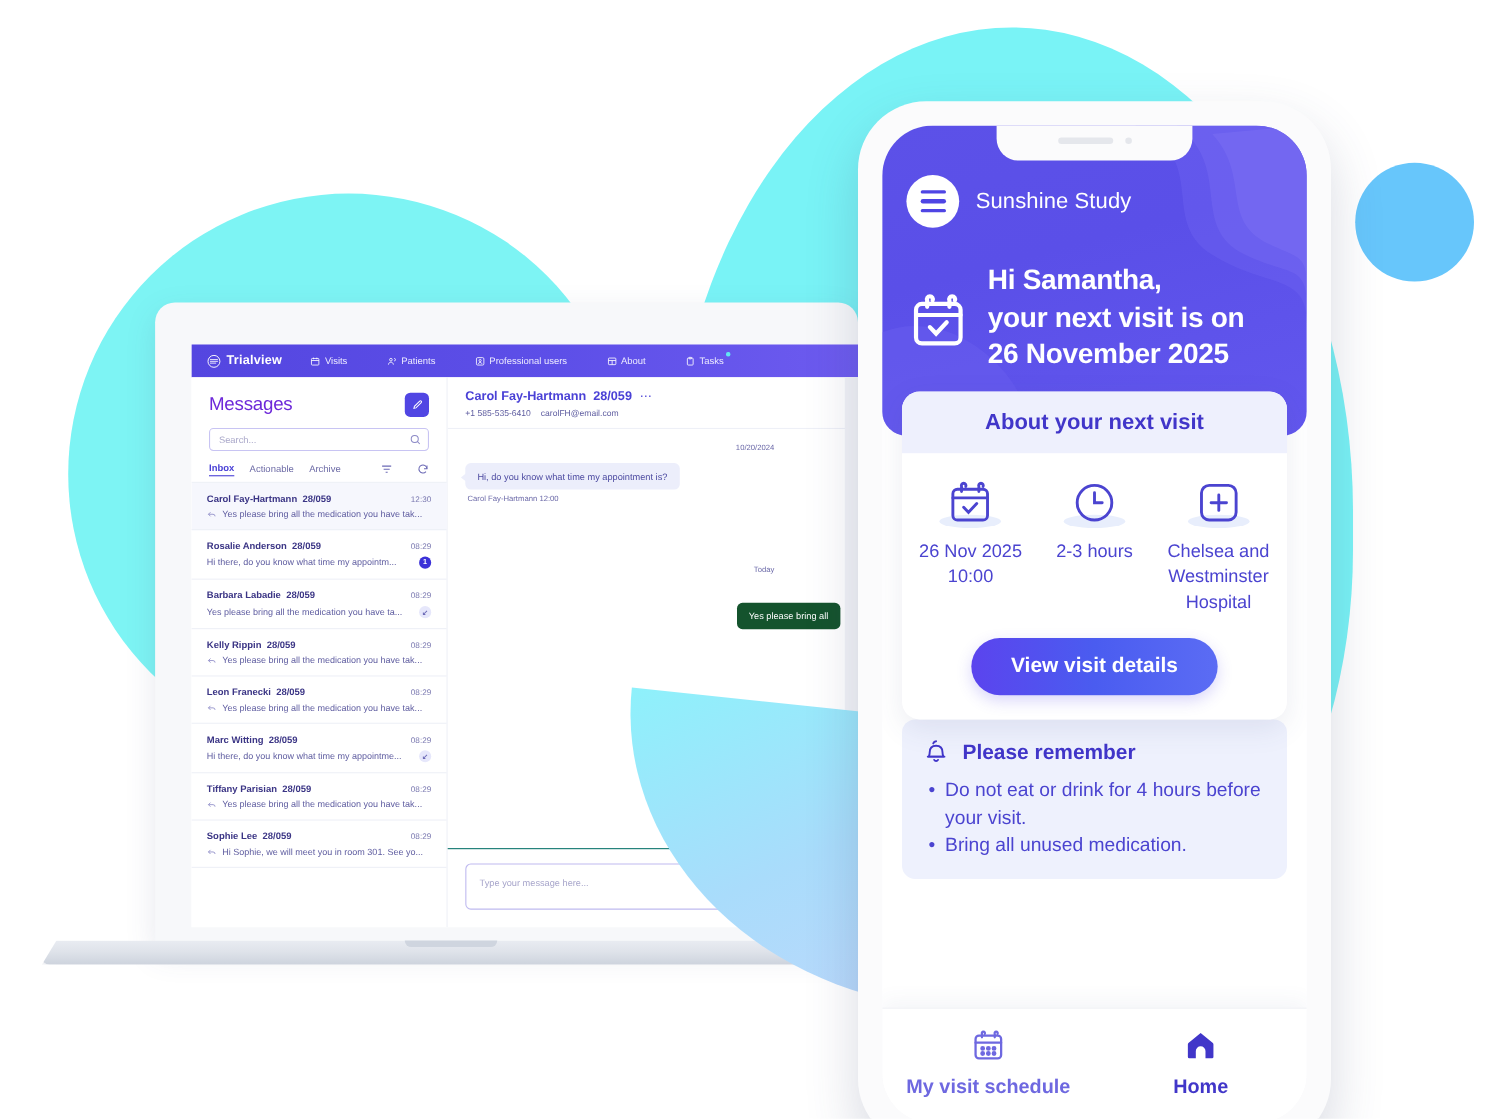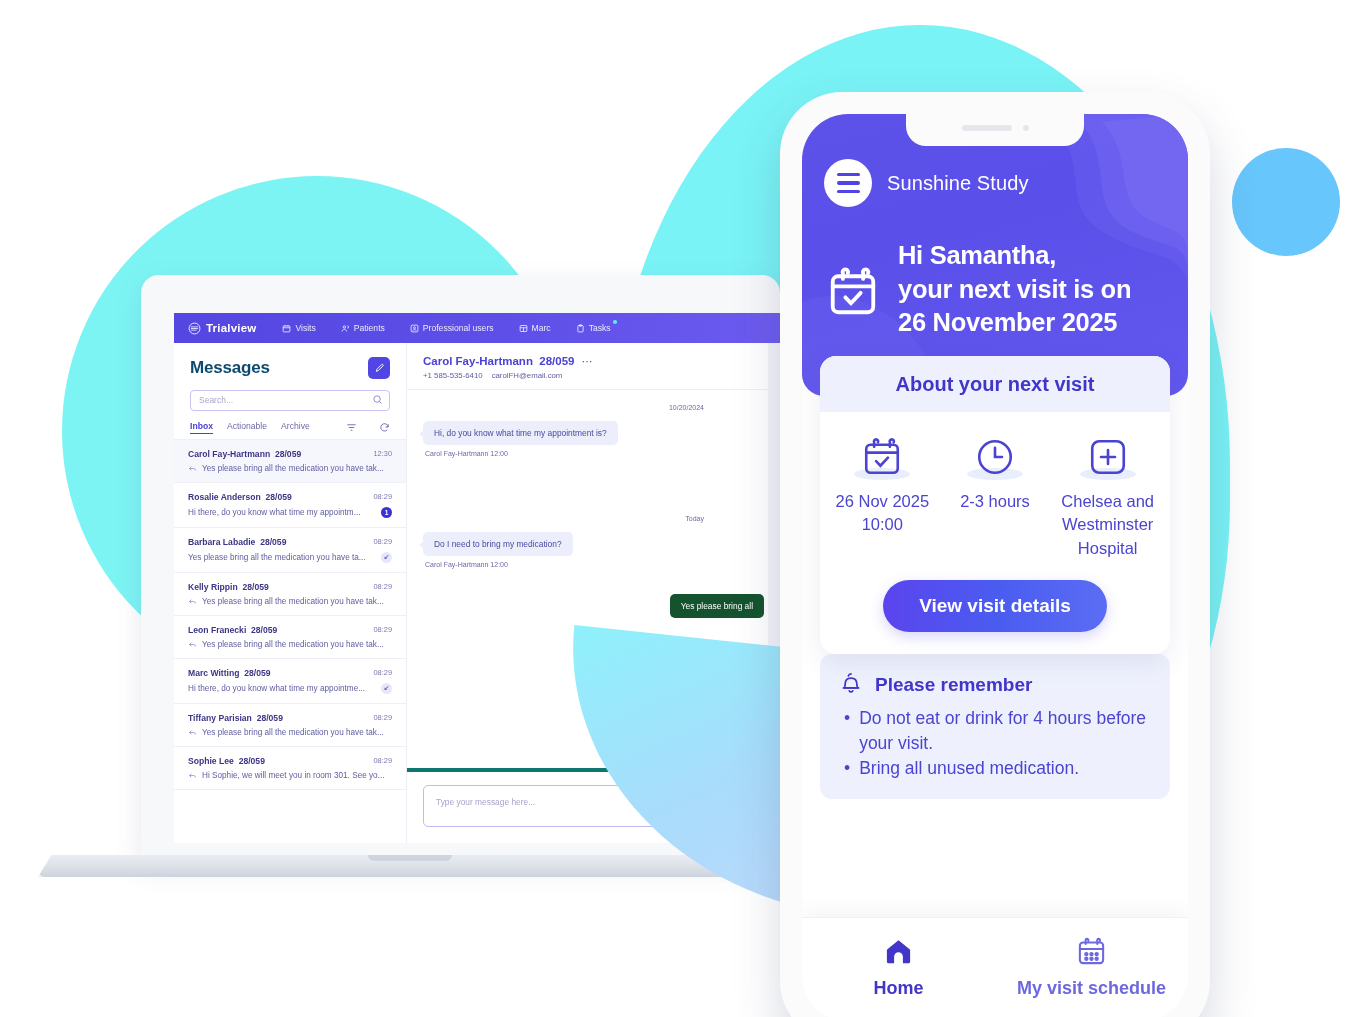--- a/index.html
+++ b/index.html
@@ -65,29 +65,29 @@
   }
 
   
   .topnav {
     height: 30px; background: linear-gradient(90deg,#5446e0 0%, #5d4fe8 55%, #6d5bef 100%);
     display: flex; align-items: center; padding: 0 0 0 14px; gap: 0;
     color: #fff;
   }
   .brand { display:flex; align-items:center; gap:5px; font-size: 11.5px; font-weight: 700; letter-spacing:.2px; margin-right: 26px;}
   .brand .bicon { width: 13px; height: 13px; display:block; }
-  .nav-item { display:flex; align-items:center; gap:4px; font-size:8.6px; color:#eceaff; margin-right: 25px; position: relative; }
+  .nav-item { display:flex; align-items:center; gap:4px; font-size:8.6px; color:#eceaff; margin-right: 36px; position: relative; }
   .nav-item svg { width: 9px; height: 9px; display:block; }
   .nav-dot { position:absolute; right:-6px; top:-3px; width:3.5px;height:3.5px;border-radius:50%;background:#62e6f2; }
 
   
   .lt-body { display: flex; height: 500px; }
   .msglist { width: 233px; border-right: 1px solid #eceef5; background:#fff; }
   .msghead { padding: 14px 16px 0 16px; display:flex; align-items:center; justify-content:space-between; }
-  .msghead h1 { font-size: 17px; color:#0c4a6e; font-weight: 700; letter-spacing:-.2px;}
+  .msghead h1 { font-size: 17px; color:#6d28d9; font-weight: 400; letter-spacing:-.2px;}
   .compose-btn {
     width: 22px; height: 22px; border-radius: 5px; background:#5146e3;
     display:flex; align-items:center; justify-content:center; border:none; cursor:pointer;
   }
   .compose-btn svg { width: 11px; height: 11px; }
   .searchwrap { margin: 10px 16px 0 16px; position: relative; }
   .searchwrap input {
     width: 100%; height: 21px; border: 1px solid #c8c4f3; border-radius: 4px;
     padding: 0 22px 0 8px; font-size: 8.5px; color:#6b6b9a; outline:none;
     font-family:"Liberation Sans",sans-serif; background:#fff;
@@ -126,21 +126,21 @@
     padding: 7px 11px; border-radius: 5px; position:relative; max-width: 74%;
   }
   .bub-in:before {
     content:""; position:absolute; left:-4px; top:9px;
     border-top: 4px solid transparent; border-bottom: 4px solid transparent;
     border-right: 5px solid #eceefb;
   }
   .meta { font-size: 7px; color:#6b69a8; margin: 5px 0 0 2px; }
   .bub-out-row { display:flex; justify-content:flex-end; margin-top: 26px; }
   .bub-out { background:#14532d; color:#fff; font-size:8.4px; padding:7px 11px; border-radius:5px; }
-  .composer { border-top: 4px solid #0f766e; padding: 13px 16px 16px 16px; }
+  .composer { border-top: 1px solid #0f766e; padding: 13px 16px 16px 16px; }
   .composer .box {
     height: 42px; border:1px solid #bfbaf0; border-radius: 5px; padding: 11px 12px;
     font-size: 8.4px; color:#a6a4ca; background:#fff;
   }
   .gutter { position:absolute; right:0; top:0; width:12px; height:100%; background:#f3f4f8;}
 
   
   #phone { position: absolute; left: 780px; top: 92px; width: 430px; height: 951px; z-index: 8; }
   .ph-shell {
     position:absolute; inset:0; background:#fbfbfc; border-radius: 62px;
@@ -259,21 +259,21 @@
                 <circle cx="12" cy="10" r="2.6"></circle>
                 <path d="M7.5 18c.8-2.2 2.5-3.3 4.5-3.3s3.7 1.1 4.5 3.3"></path>
             </svg>
             <span>Professional users</span>
           </div>
           <div class="nav-item">
             <svg viewBox="0 0 24 24" fill="none" stroke="#fff" stroke-width="2">
               <rect x="3" y="4" width="18" height="16" rx="2"></rect>
                 <path d="M3 10h18M12 10v10"></path>
             </svg>
-            <span>Marc</span>
+            <span>About</span>
           </div>
           <div class="nav-item">
             <svg viewBox="0 0 24 24" fill="none" stroke="#fff" stroke-width="2">
               <rect x="5" y="4" width="14" height="17" rx="2"></rect>
                 <rect x="9" y="2" width="6" height="4" rx="1"></rect>
             </svg>
             <span>Tasks</span>
             <span class="nav-dot"></span>
           </div>
         </div>
@@ -432,24 +432,20 @@
               </div>
             </div>
 
             <div class="th-scroll">
               <div class="daysep">10/20/2024</div>
               <div>
                 <div class="bub-in">Hi, do you know what time my appointment is?</div>
                 <div class="meta">Carol Fay-Hartmann  12:00</div>
               </div>
               <div class="daysep" style="margin-top:58px">Today</div>
-              <div>
-                <div class="bub-in">Do I need to bring my medication?</div>
-                <div class="meta">Carol Fay-Hartmann  12:00</div>
-              </div>
               <div class="bub-out-row">
                 <div class="bub-out">Yes please bring all</div>
               </div>
             </div>
 
             <div class="composer">
               <div class="box">Type your message here...</div>
             </div>
             <div class="gutter"></div>
           </div>
@@ -577,38 +573,38 @@
           <li>
               <span class="b">•</span>
               <span>Bring all unused medication.</span>
             </li>
         </ul>
       </div>
 
       <div class="spacer-fill"></div>
 
       <div class="tabbar">
-        <div class="tb active">
-          <svg viewBox="0 0 24 24" fill="#4136c9">
-            <path d="M12 3.2L3.4 10.2c-.3.3-.4.6-.4 1V20a1 1 0 001 1h4.6v-5.1a3.4 3.4 0 016.8 0V21H20a1 1 0 001-1v-8.8c0-.4-.1-.7-.4-1L12 3.2z"></path>
-          </svg>
-          <div class="l">Home</div>
-        </div>
         <div class="tb">
           <svg viewBox="0 0 24 24" fill="none" stroke="#6e68e0" stroke-width="1.6" stroke-linecap="round">
             <rect x="3" y="5" width="18" height="16" rx="2.4"></rect>
             <path d="M3 10h18"></path>
             <path d="M7.5 6.2V3.8M7.5 3.8a1.1 1.1 0 112 0M16.5 6.2V3.8M16.5 3.8a1.1 1.1 0 112 0"></path>
             <circle cx="8" cy="14" r=".9" fill="#6e68e0"></circle>
               <circle cx="12" cy="14" r=".9" fill="#6e68e0"></circle>
               <circle cx="16" cy="14" r=".9" fill="#6e68e0"></circle>
             <circle cx="8" cy="17.6" r=".9" fill="#6e68e0"></circle>
               <circle cx="12" cy="17.6" r=".9" fill="#6e68e0"></circle>
               <circle cx="16" cy="17.6" r=".9" fill="#6e68e0"></circle>
           </svg>
           <div class="l">My visit schedule</div>
         </div>
+        <div class="tb active">
+          <svg viewBox="0 0 24 24" fill="#4136c9">
+            <path d="M12 3.2L3.4 10.2c-.3.3-.4.6-.4 1V20a1 1 0 001 1h4.6v-5.1a3.4 3.4 0 016.8 0V21H20a1 1 0 001-1v-8.8c0-.4-.1-.7-.4-1L12 3.2z"></path>
+          </svg>
+          <div class="l">Home</div>
+        </div>
       </div>
 
     </div>
   </div>
 
 </div>
 
 </body></html>

